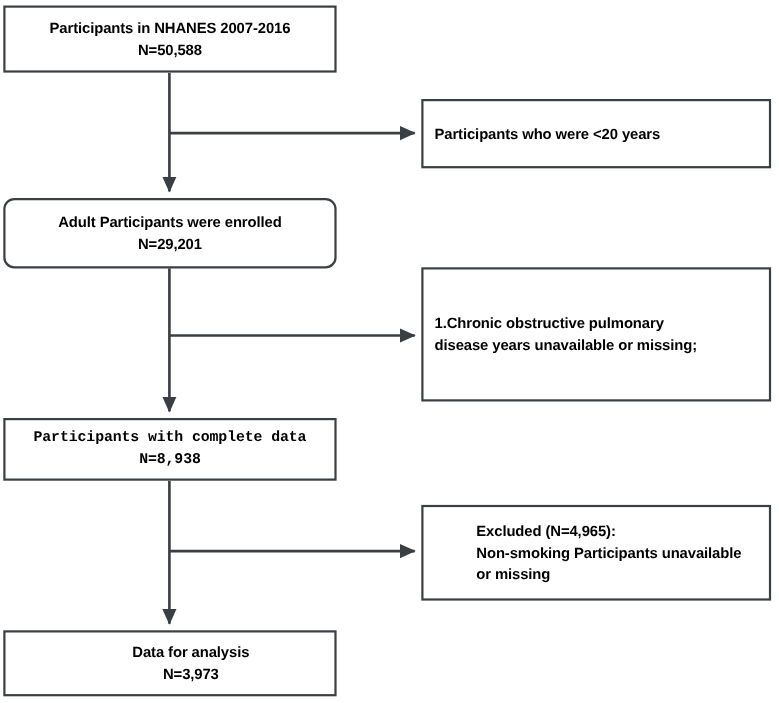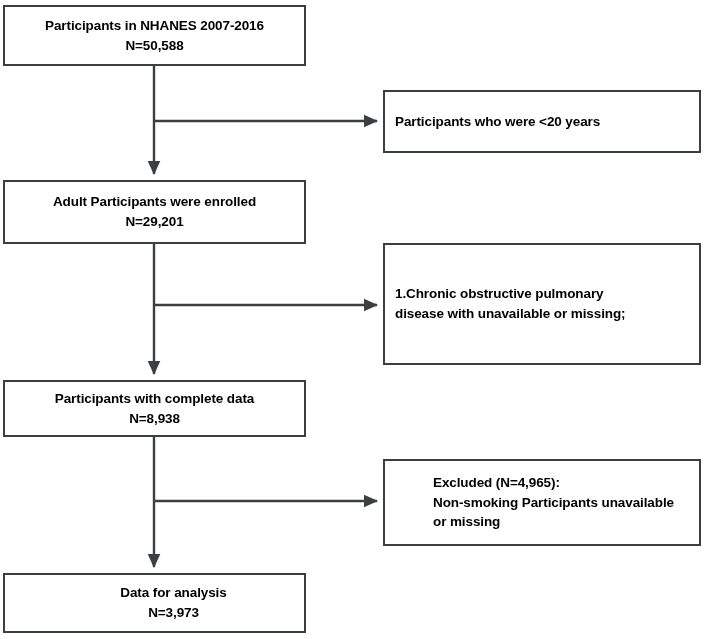--- a/index.html
+++ b/index.html
@@ -48,22 +48,22 @@
     align-items: flex-start;
     text-align: left;
     padding: 0 10px;
   }
   .node-line {
     display: block;
     white-space: nowrap;
   }
   
   #box-enrolled-all   { left: 3px;   top: 5px;   width: 303px; height: 61px; }
-  #box-adults         { left: 3px;   top: 180px; width: 303px; height: 64px; }
-  #box-complete       { left: 3px;   top: 380px; width: 303px; height: 57px; }
+  #box-adults         { left: 3px;   top: 180px; width: 303px; height: 64px; border-radius: 10px; }
+  #box-complete       { left: 3px;   top: 380px; width: 303px; height: 57px; font-family: Liberation Mono, monospace; }
   #box-analysis       { left: 3px;   top: 573px; width: 303px; height: 60px; padding-left: 44px; }
 
   #box-excluded-age   { left: 383px; top: 90px;  width: 318px; height: 63px; }
   #box-excluded-copd  { left: 383px; top: 243px; width: 318px; height: 122px; }
   #box-excluded-smoke { left: 383px; top: 459px; width: 318px; height: 87px; padding-left: 48px; }
 </style>
 </head>
 <body>
 
 <div id="flowchart-canvas">
@@ -107,21 +107,21 @@
     <span class="node-line">Data for analysis</span>
     <span class="node-line">N=3,973</span>
   </div>
 
   <div class="node-box excl" id="box-excluded-age">
     <span class="node-line">Participants who were &lt;20 years</span>
   </div>
 
   <div class="node-box excl" id="box-excluded-copd">
     <span class="node-line">1.Chronic obstructive pulmonary</span>
-    <span class="node-line">disease with unavailable or missing;</span>
+    <span class="node-line">disease years unavailable or missing;</span>
   </div>
 
   <div class="node-box excl" id="box-excluded-smoke">
     <span class="node-line">Excluded (N=4,965):</span>
     <span class="node-line">Non-smoking Participants unavailable</span>
     <span class="node-line">or missing</span>
   </div>
 
 </div>
 

